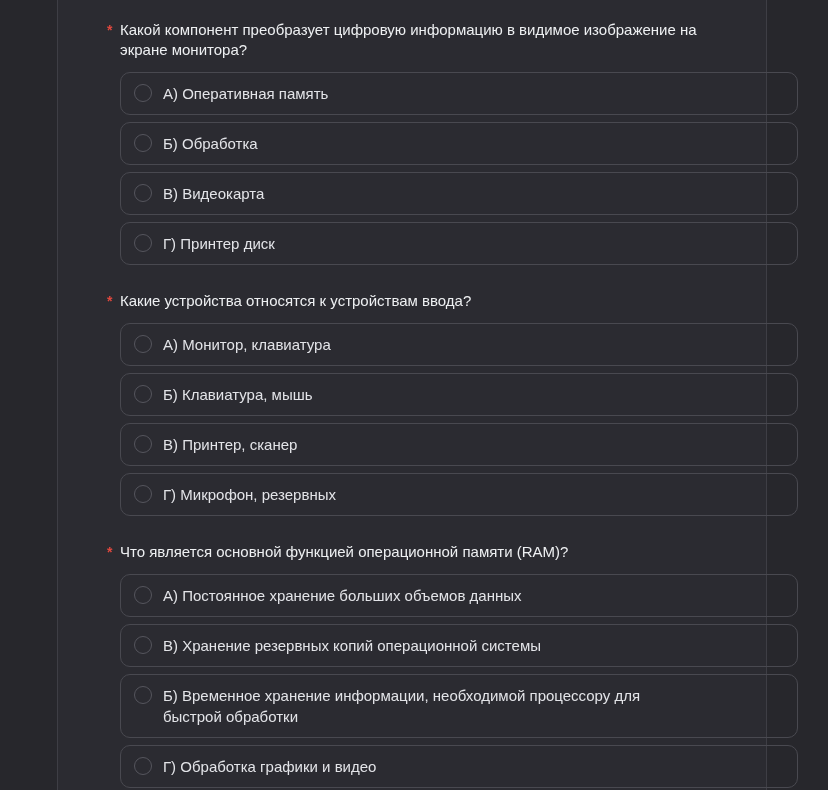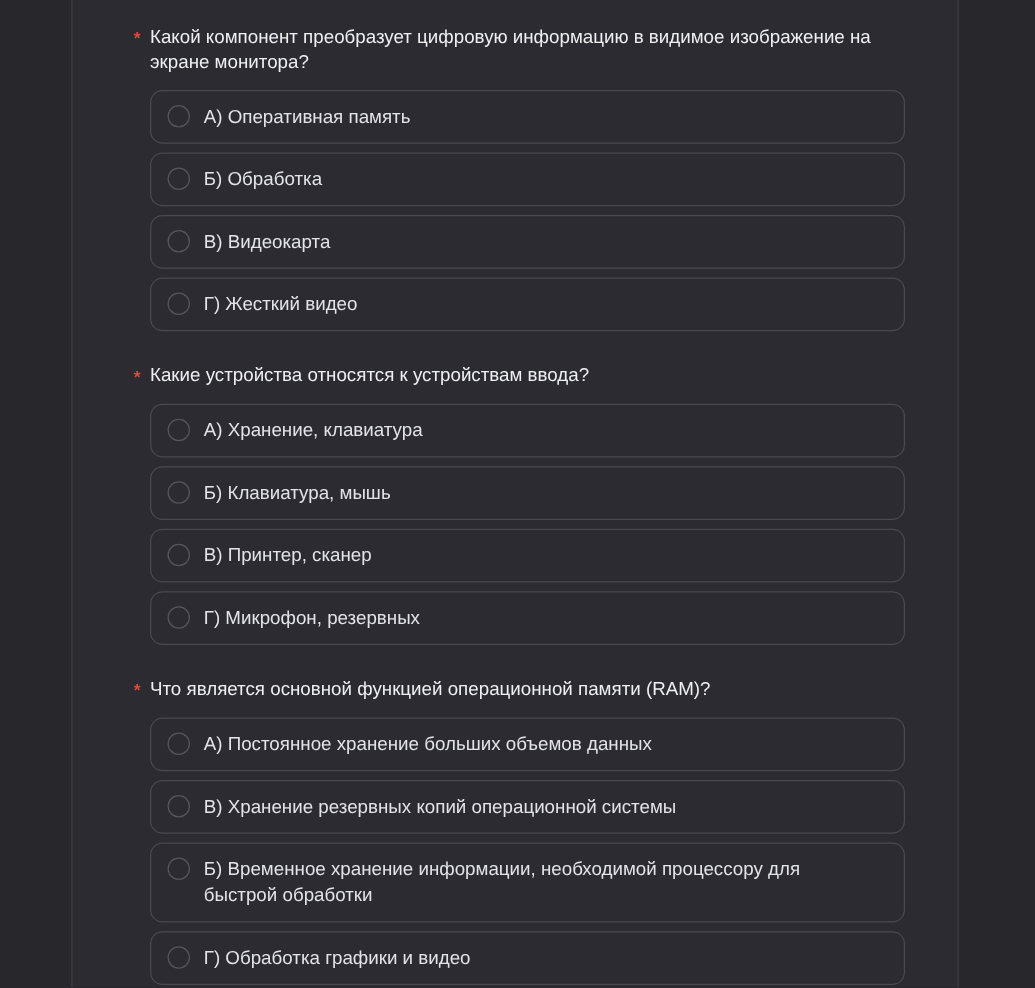--- a/index.html
+++ b/index.html
@@ -46,21 +46,21 @@
   }
   .options {
     display: flex;
     flex-direction: column;
     gap: 7px;
     margin-left: 13px;
   }
   .option {
     display: flex;
     align-items: flex-start;
-    width: 604px;
+    width: 678px;
     min-height: 43px;
     border: 1px solid #494950;
     border-radius: 10px;
     padding: 10px 16px 10px 13px;
     cursor: pointer;
     background: transparent;
   }
   .radio {
     width: 18px;
     height: 18px;
@@ -99,34 +99,34 @@
     <span class="opt-text">Б) Обработка</span>
   </label>
 
   <label class="option">
     <span class="radio"></span>
     <span class="opt-text">В) Видеокарта</span>
   </label>
 
   <label class="option">
     <span class="radio"></span>
-    <span class="opt-text">Г) Жесткий видео</span>
+    <span class="opt-text">Г) Принтер диск</span>
   </label>
 </div>
   </section>
 
   <section class="question">
     <div class="q-title">
       <span class="req">*</span>
       <span class="q-text">Какие устройства относятся к устройствам ввода?</span>
     </div>
     <div class="options">
   <label class="option">
     <span class="radio"></span>
-    <span class="opt-text">А) Хранение, клавиатура</span>
+    <span class="opt-text">А) Монитор, клавиатура</span>
   </label>
 
   <label class="option">
     <span class="radio"></span>
     <span class="opt-text">Б) Клавиатура, мышь</span>
   </label>
 
   <label class="option">
     <span class="radio"></span>
     <span class="opt-text">В) Принтер, сканер</span>

